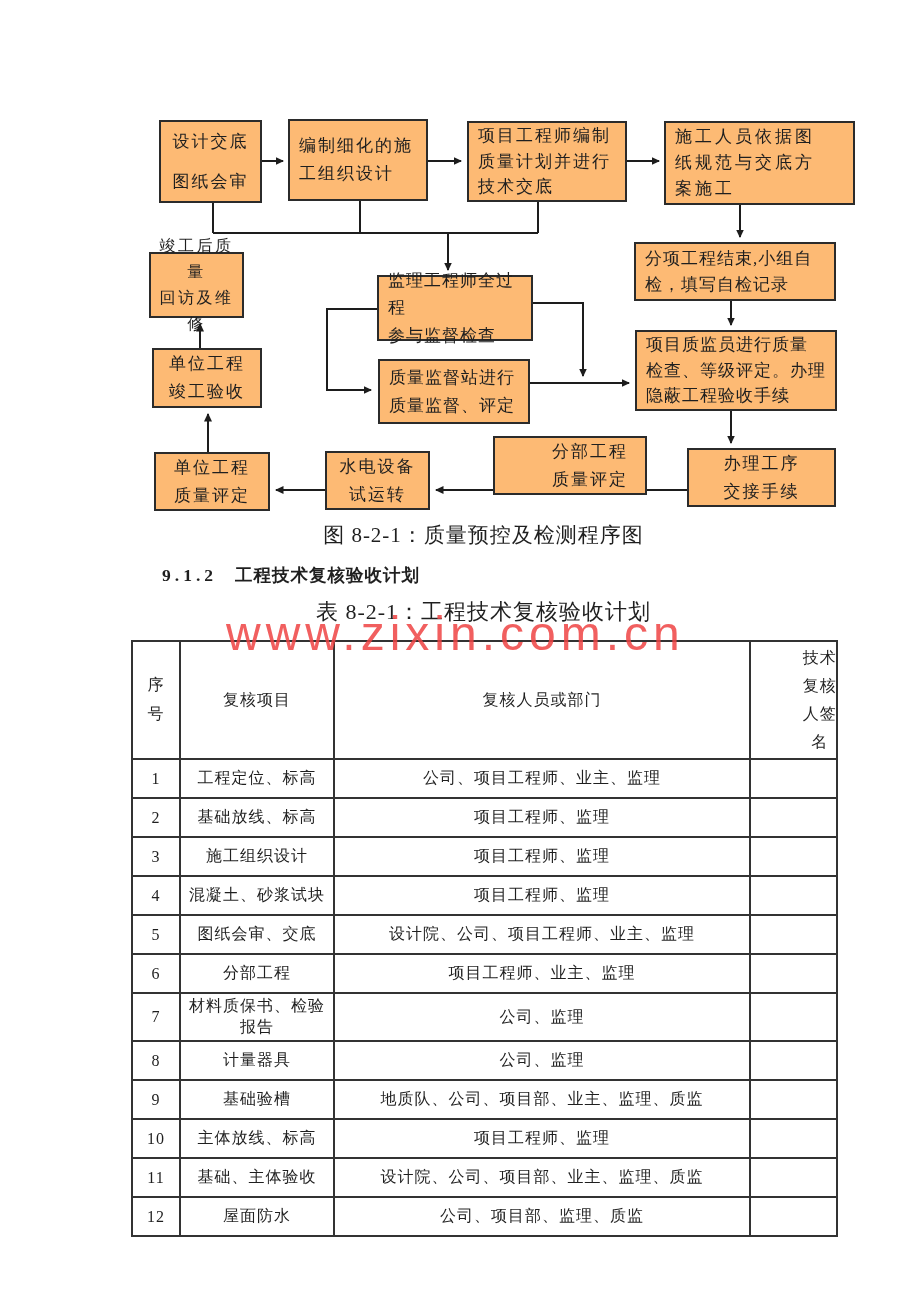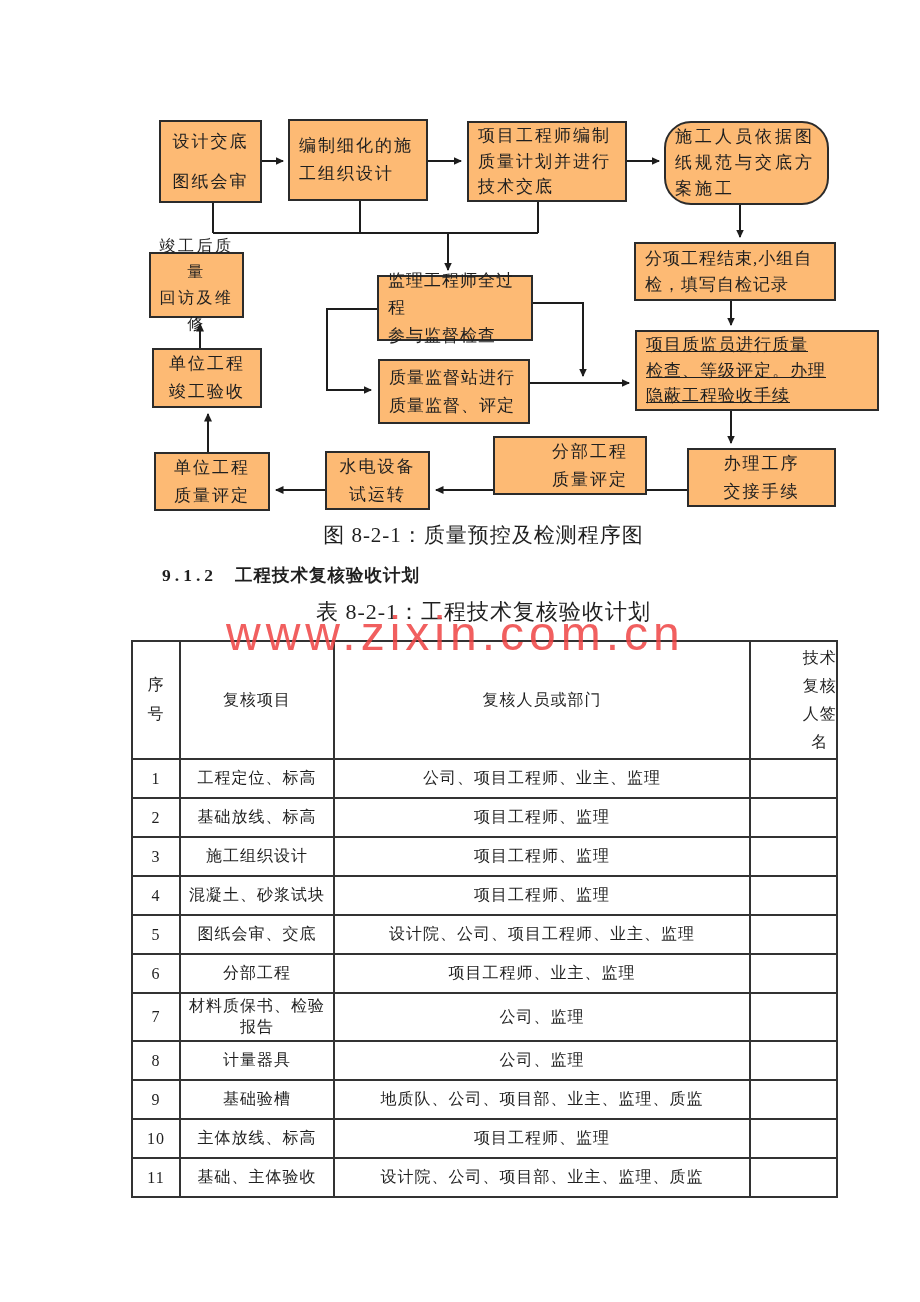--- a/index.html
+++ b/index.html
@@ -94,34 +94,34 @@
   <div class="fb lh-wide" style="left:159px;top:120px;width:103px;height:83px;">设计交底
 图纸会审</div>
 
   <div class="fb ta-l" style="left:288px;top:119px;width:140px;height:82px;">编制细化的施
 工组织设计</div>
 
   <div class="fb ta-l tight" style="left:467px;top:121px;width:160px;height:81px;letter-spacing:2px;">项目工程师编制
 质量计划并进行
 技术交底</div>
 
-  <div class="fb ta-l tight" style="left:664px;top:121px;width:165px;height:84px;letter-spacing:3px;border-radius:27px;">施工人员依据图
+  <div class="fb ta-l tight" style="left:664px;top:121px;width:191px;height:84px;letter-spacing:3px;">施工人员依据图
 纸规范与交底方
 案施工</div>
 
   <div class="fb ta-l" style="left:377px;top:275px;width:156px;height:66px;letter-spacing:1px;">监理工程师全过程
 参与监督检查</div>
 
   <div class="fb ta-l" style="left:378px;top:359px;width:152px;height:65px;letter-spacing:1px;">质量监督站进行
 质量监督、评定</div>
 
   <div class="fb ta-l tight" style="left:634px;top:242px;width:202px;height:59px;">分项工程结束,小组自
 检，填写自检记录</div>
 
-  <div class="fb ta-l tight" style="left:635px;top:330px;width:244px;height:81px;text-decoration:underline;">项目质监员进行质量
+  <div class="fb ta-l tight" style="left:635px;top:330px;width:202px;height:81px;">项目质监员进行质量
 检查、等级评定。办理
 隐蔽工程验收手续</div>
 
   <div class="fb" style="left:687px;top:448px;width:149px;height:59px;">办理工序
 交接手续</div>
 
   <div class="fb small" style="left:149px;top:252px;width:95px;height:66px;">竣工后质量
 回访及维修</div>
 
   <div class="fb" style="left:152px;top:348px;width:110px;height:60px;">单位工程
@@ -233,16 +233,22 @@
           <td></td>
         </tr>
 
         <tr>
           <td>11</td>
           <td>基础、主体验收</td>
           <td>设计院、公司、项目部、业主、监理、质监</td>
           <td></td>
         </tr>
 
+        <tr>
+          <td>12</td>
+          <td>屋面防水</td>
+          <td>公司、项目部、监理、质监</td>
+          <td></td>
+        </tr>
       </tbody>
   </table>
 
 </div>
 
 </body></html>

